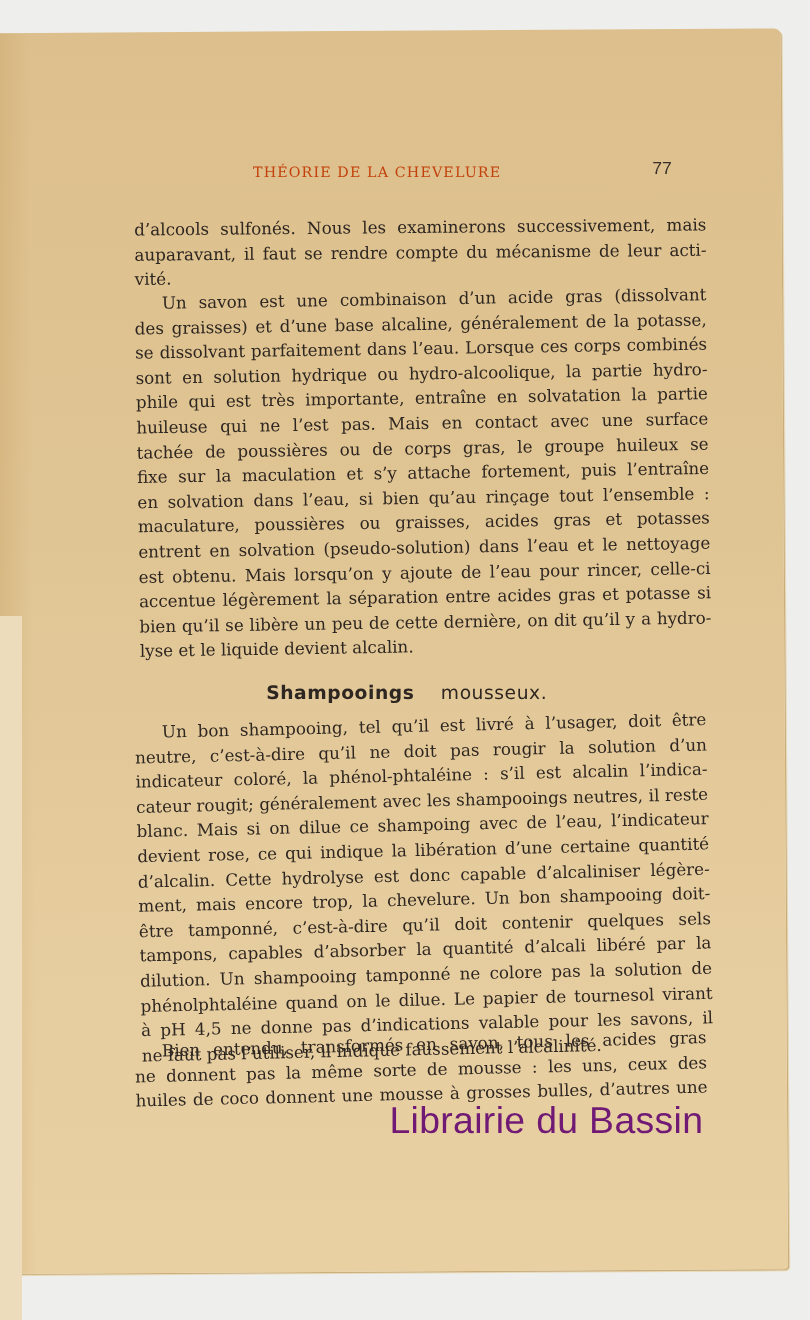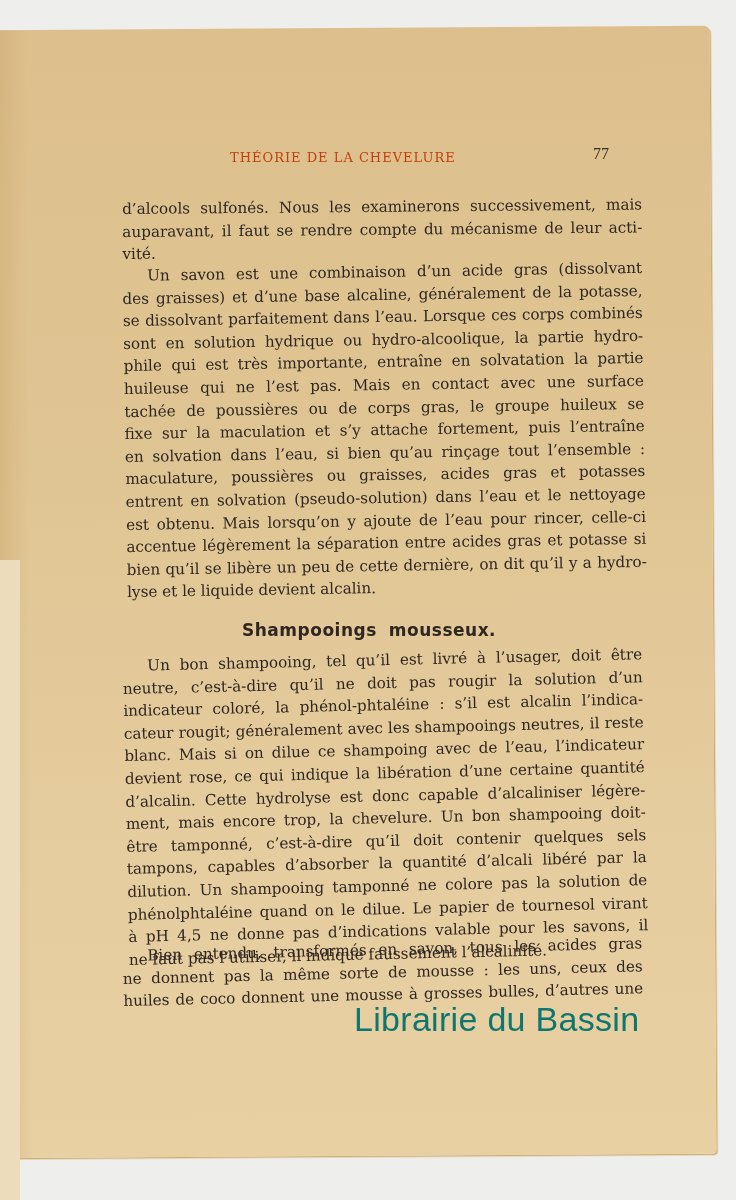--- a/index.html
+++ b/index.html
@@ -22,43 +22,43 @@
     position: absolute; left: 0; top: 560px; width: 20px; height: 640px;
     background: #ecdcbc;
   }
   .running-head {
     position: absolute; top: 150px; left: 230px;
     font-family: "DejaVu Serif", serif; font-size: 13px; letter-spacing: 1px;
     color: #c2410c; font-variant: small-caps;
   }
   .page-number {
     position: absolute; top: 145px; left: 593px;
-    font-family: Liberation Serif, serif; font-size: 16px; color: #3a3027;
+    font-family: Liberation Sans, sans-serif; font-size: 16px; color: #3a3027;
   }
   .body-text {
     position: absolute; left: 122px; width: 520px;
     font-family: "DejaVu Serif", serif; font-size: 15.2px; line-height: 22.6px;
     color: #2e2620; text-align: justify;
   }
   .body-text .line { display: block; text-align: justify; text-align-last: justify; white-space: nowrap; }
   .body-text .line.last { text-align-last: left; }
   .body-text .indent { padding-left: 25px; }
   #para1 { top: 198px; transform: rotate(-0.5deg); transform-origin: left top; }
   #para2 { top: 265px; transform: rotate(-0.9deg); transform-origin: left top; }
   #para3 { top: 655px; transform: rotate(-1.3deg); transform-origin: left top; }
   #para4 { top: 945px; transform: rotate(-1.4deg); transform-origin: left top; }
   .section-heading {
     position: absolute; top: 620px; left: 242px;
     font-family: "DejaVu Sans", sans-serif; font-size: 17px; letter-spacing: 0.5px;
     color: #2e2620; font-weight: bold;
   }
-  .section-heading .w2 { margin-left: 12px; font-weight: bold; }
+  .section-heading .w2 { margin-left: 24px; font-weight: normal; }
   .watermark {
     position: absolute; left: 354px; top: 1000px;
-    font-family: "Liberation Sans", sans-serif; font-size: 34px; color: #0f766e;
+    font-family: "Liberation Sans", sans-serif; font-size: 34px; color: #701a75;
     letter-spacing: 0.3px;
   }
 </style>
 </head>
 <body>
 
 <div class="page"></div>
 <div class="leftstrip"></div>
 
 <div class="running-head">THÉORIE DE LA CHEVELURE</div>

